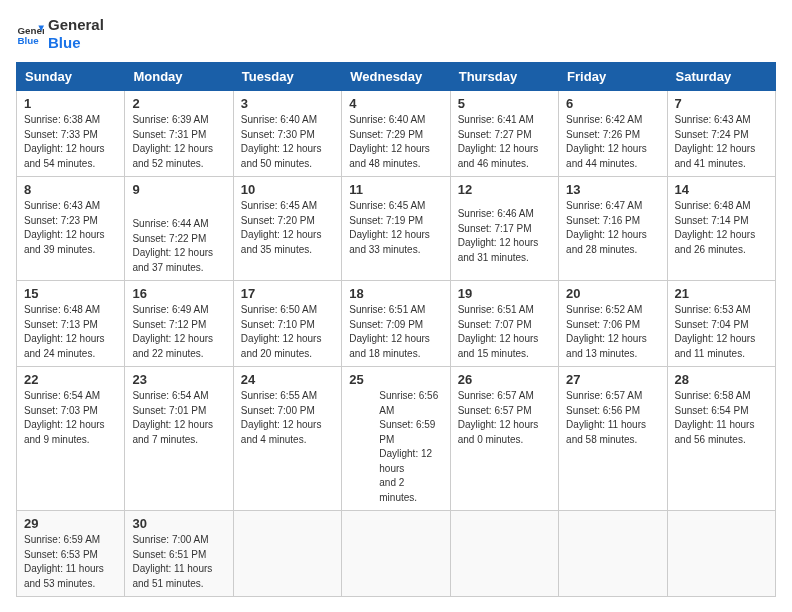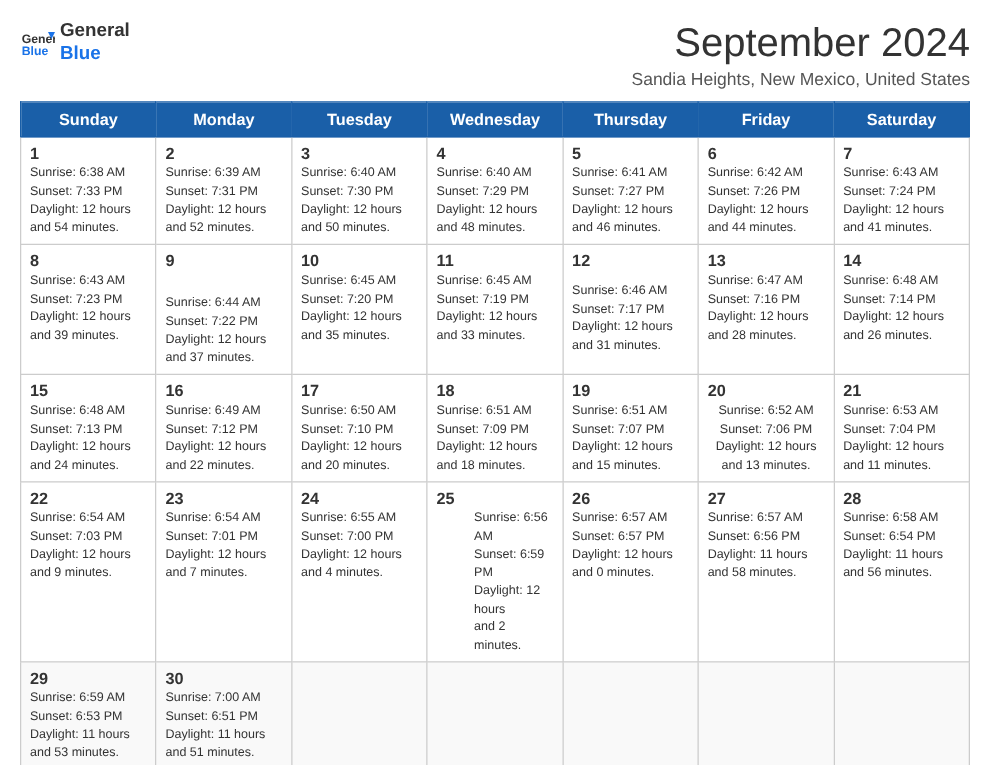--- a/index.html
+++ b/index.html
@@ -39,21 +39,21 @@
       margin-top: 2px;
     }
     table {
       width: 100%;
       border-collapse: collapse;
       table-layout: fixed;
     }
     th {
       background-color: #1a5fa8;
       color: #fff;
-      text-align: center;
+      text-align: left;
       padding: 6px 8px;
       font-size: 13px;
       font-weight: bold;
       border: 1px solid #1a5fa8;
     }
     td {
       vertical-align: top;
       border: 1px solid #ccc;
       padding: 5px 7px;
       font-size: 10.5px;
@@ -87,24 +87,20 @@
     <svg class="logo-icon" viewBox="0 0 40 40">
       <text x="2" y="20" font-size="14" font-weight="bold" fill="#333">General</text>
       <text x="2" y="34" font-size="14" font-weight="bold" fill="#1a73e8">Blue</text>
       <polygon points="32,8 40,8 36,16" fill="#1a73e8"></polygon>
     </svg>
     <div style="line-height:1.2">
       <div style="font-size:15px;font-weight:bold;color:#333;">General</div>
       <div style="font-size:15px;font-weight:bold;color:#1a73e8;">Blue</div>
     </div>
   </div>
-  <div class="title-area">
-    <div class="month-title">September 2024</div>
-    <div class="subtitle">Sandia Heights, New Mexico, United States</div>
-  </div>
 </div>
 
 <table>
   <thead>
     <tr id="header-row">
         <th>Sunday</th>
         <th>Monday</th>
         <th>Tuesday</th>
         <th>Wednesday</th>
         <th>Thursday</th>
@@ -246,21 +242,21 @@
         </td>
         <td>
           <span class="day-number">19</span>
           <div class="day-detail" style="white-space: pre-line;">Sunrise: 6:51 AM
 Sunset: 7:07 PM
 Daylight: 12 hours
 and 15 minutes.</div>
         </td>
         <td>
           <span class="day-number">20</span>
-          <div class="day-detail" style="white-space: pre-line; text-align: center;">Sunrise: 6:52 AM
+          <div class="day-detail" style="white-space: pre-line;">Sunrise: 6:52 AM
 Sunset: 7:06 PM
 Daylight: 12 hours
 and 13 minutes.</div>
         </td>
         <td>
           <span class="day-number">21</span>
           <div class="day-detail" style="white-space: pre-line;">Sunrise: 6:53 AM
 Sunset: 7:04 PM
 Daylight: 12 hours
 and 11 minutes.</div>

